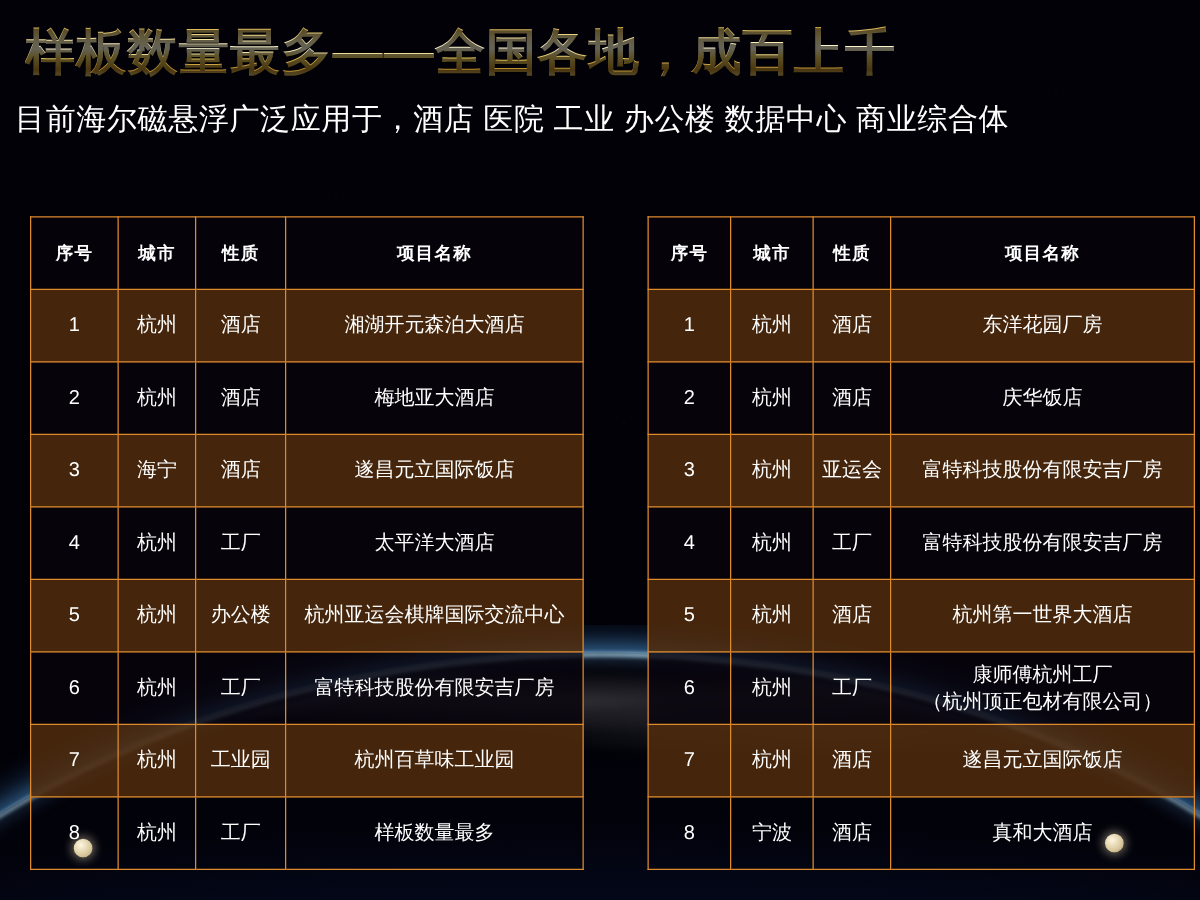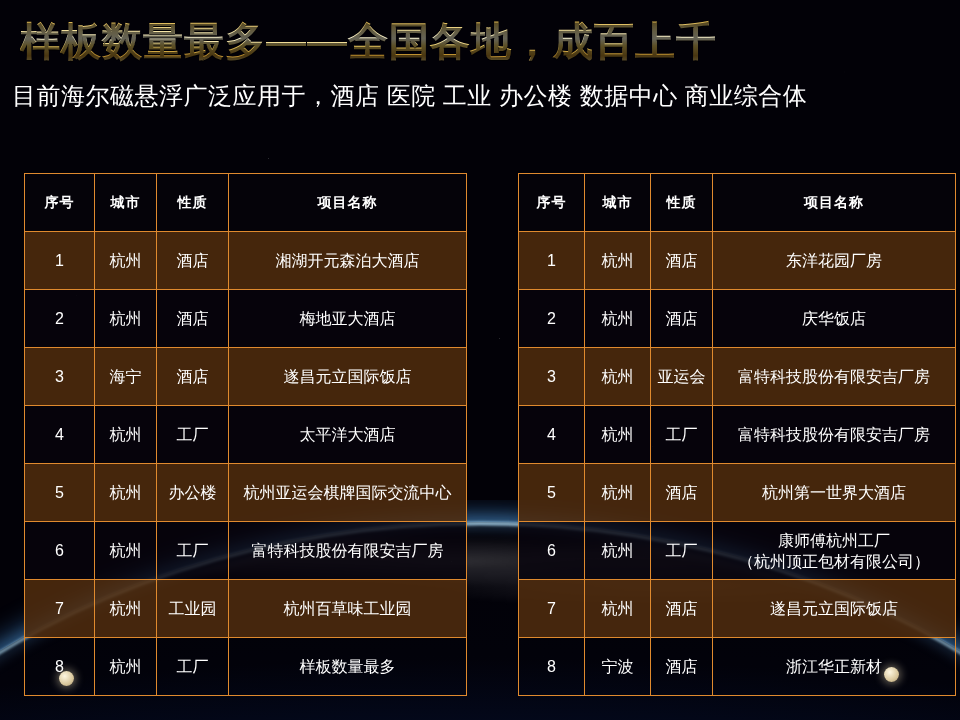--- a/index.html
+++ b/index.html
@@ -344,18 +344,18 @@
         <tr class="odd">
           <td>7</td>
           <td>杭州</td>
           <td>酒店</td>
           <td>遂昌元立国际饭店</td>
         </tr>
         <tr class="even lastrow">
           <td>8</td>
           <td>宁波</td>
           <td>酒店</td>
-          <td>浙江华正新材</td>
+          <td>真和大酒店</td>
         </tr>
       </tbody>
   </table>
 
 </div>
 
 </body></html>

